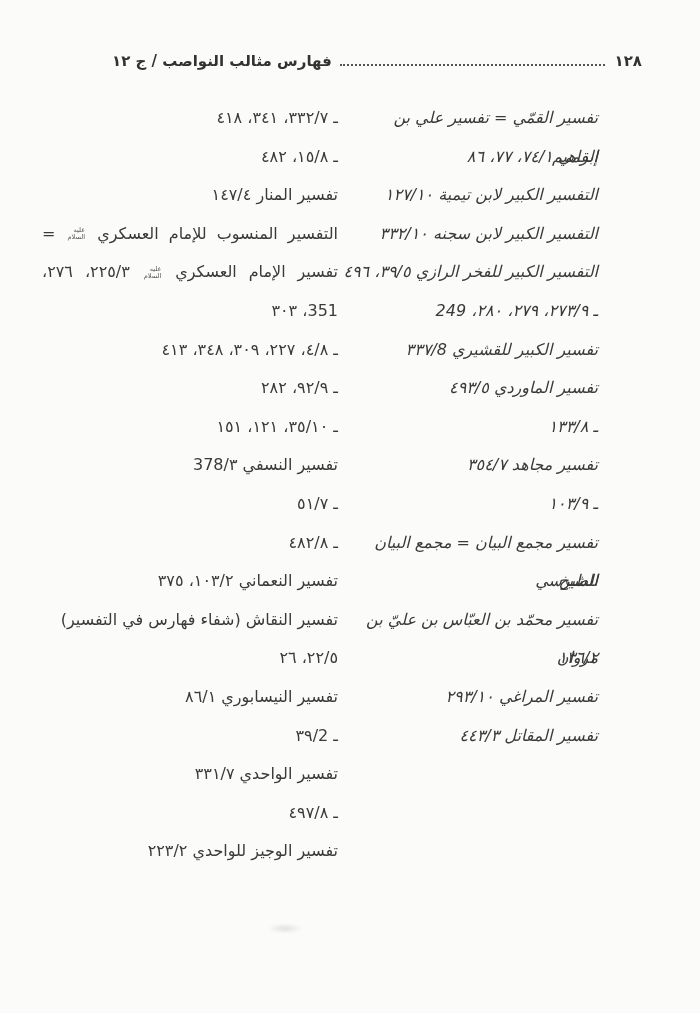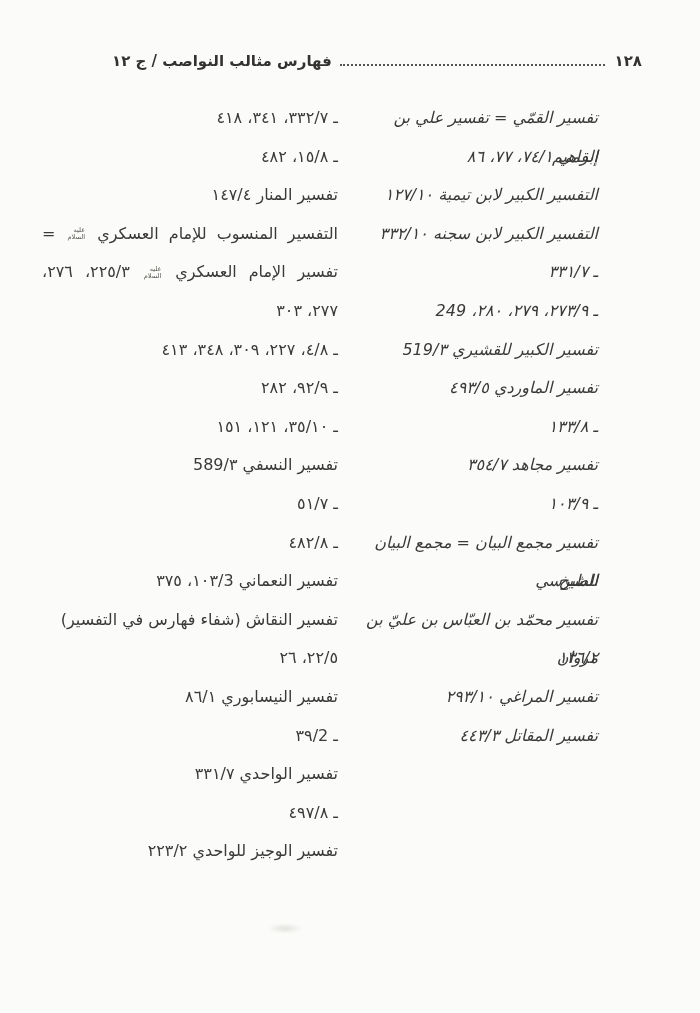--- a/index.html
+++ b/index.html
@@ -59,23 +59,23 @@
     <span class="leader"></span>
     <span class="title">فهارس مثالب النواصب / ج ١٢</span>
   </div>
 
   <div class="body">
     <div class="col col-right" id="col-right">
         <div class="row justify"><span class="txt">تفسير القمّي = تفسير علي بن إبراهيم</span></div>
         <div class="row"><span class="txt">القمي ٧٤/١، ٧٧، ٨٦</span></div>
         <div class="row"><span class="txt">التفسير الكبير لابن تيمية ١٢٧/١٠</span></div>
         <div class="row"><span class="txt">التفسير الكبير لابن سجنه ٣٣٢/١٠</span></div>
-        <div class="row"><span class="dash">ـ</span> <span class="txt">٣٣١/٧</span></div>
+        <div class="row"><span class="txt">التفسير الكبير للفخر الرازي ٣٩/٥، ٤٩٦</span></div>
         <div class="row"><span class="dash">ـ</span> <span class="txt">٢٧٣/٩، ٢٧٩، ٢٨٠، 249</span></div>
-        <div class="row"><span class="txt">تفسير الكبير للقشيري 519/٣</span></div>
+        <div class="row"><span class="txt">تفسير الكبير للقشيري ٣٣٧/8</span></div>
         <div class="row"><span class="txt">تفسير الماوردي ٤٩٣/٥</span></div>
         <div class="row"><span class="dash">ـ</span> <span class="txt">١٣٣/٨</span></div>
         <div class="row"><span class="txt">تفسير مجاهد ٣٥٤/٧</span></div>
         <div class="row"><span class="dash">ـ</span> <span class="txt">١٠٣/٩</span></div>
         <div class="row justify"><span class="txt">تفسير مجمع البيان = مجمع البيان للشيخ</span></div>
         <div class="row"><span class="txt">الطبرسي</span></div>
         <div class="row justify"><span class="txt">تفسير محمّد بن العبّاس بن عليّ بن مروان</span></div>
         <div class="row"><span class="txt">١٣٦/٢</span></div>
         <div class="row"><span class="txt">تفسير المراغي ٢٩٣/١٠</span></div>
         <div class="row"><span class="txt">تفسير المقاتل ٤٤٣/٣</span></div>
@@ -85,28 +85,28 @@
         <div class="row"><span class="dash">ـ</span> <span class="txt">١٥/٨، ٤٨٢</span></div>
         <div class="row"><span class="txt">تفسير المنار ١٤٧/٤</span></div>
         <div class="row justify"><span class="txt">التفسير المنسوب للإمام العسكري</span> <span class="honorific">
             <span>عليه</span>
             <span>السلام</span>
           </span> <span class="txt">=</span></div>
         <div class="row justify"><span class="txt">تفسير الإمام العسكري</span> <span class="honorific">
             <span>عليه</span>
             <span>السلام</span>
           </span> <span class="txt">٢٢٥/٣، ٢٧٦،</span></div>
-        <div class="row"><span class="txt">٢٧٧، ٣٠٣</span></div>
+        <div class="row"><span class="txt">351، ٣٠٣</span></div>
         <div class="row"><span class="dash">ـ</span> <span class="txt">٤/٨، ٢٢٧، ٣٠٩، ٣٤٨، ٤١٣</span></div>
         <div class="row"><span class="dash">ـ</span> <span class="txt">٩٢/٩، ٢٨٢</span></div>
         <div class="row"><span class="dash">ـ</span> <span class="txt">٣٥/١٠، ١٢١، ١٥١</span></div>
-        <div class="row"><span class="txt">تفسير النسفي 589/٣</span></div>
+        <div class="row"><span class="txt">تفسير النسفي 378/٣</span></div>
         <div class="row"><span class="dash">ـ</span> <span class="txt">٥١/٧</span></div>
         <div class="row"><span class="dash">ـ</span> <span class="txt">٤٨٢/٨</span></div>
-        <div class="row"><span class="txt">تفسير النعماني ١٠٣/3، ٣٧٥</span></div>
+        <div class="row"><span class="txt">تفسير النعماني ١٠٣/٢، ٣٧٥</span></div>
         <div class="row"><span class="txt">تفسير النقاش (شفاء فهارس في التفسير)</span></div>
         <div class="row"><span class="txt">٢٢/٥، ٢٦</span></div>
         <div class="row"><span class="txt">تفسير النيسابوري ٨٦/١</span></div>
         <div class="row"><span class="dash">ـ</span> <span class="txt">٣٩/2</span></div>
         <div class="row"><span class="txt">تفسير الواحدي ٣٣١/٧</span></div>
         <div class="row"><span class="dash">ـ</span> <span class="txt">٤٩٧/٨</span></div>
         <div class="row"><span class="txt">تفسير الوجيز للواحدي ٢٢٣/٢</span></div>
       </div>
   </div>
 

